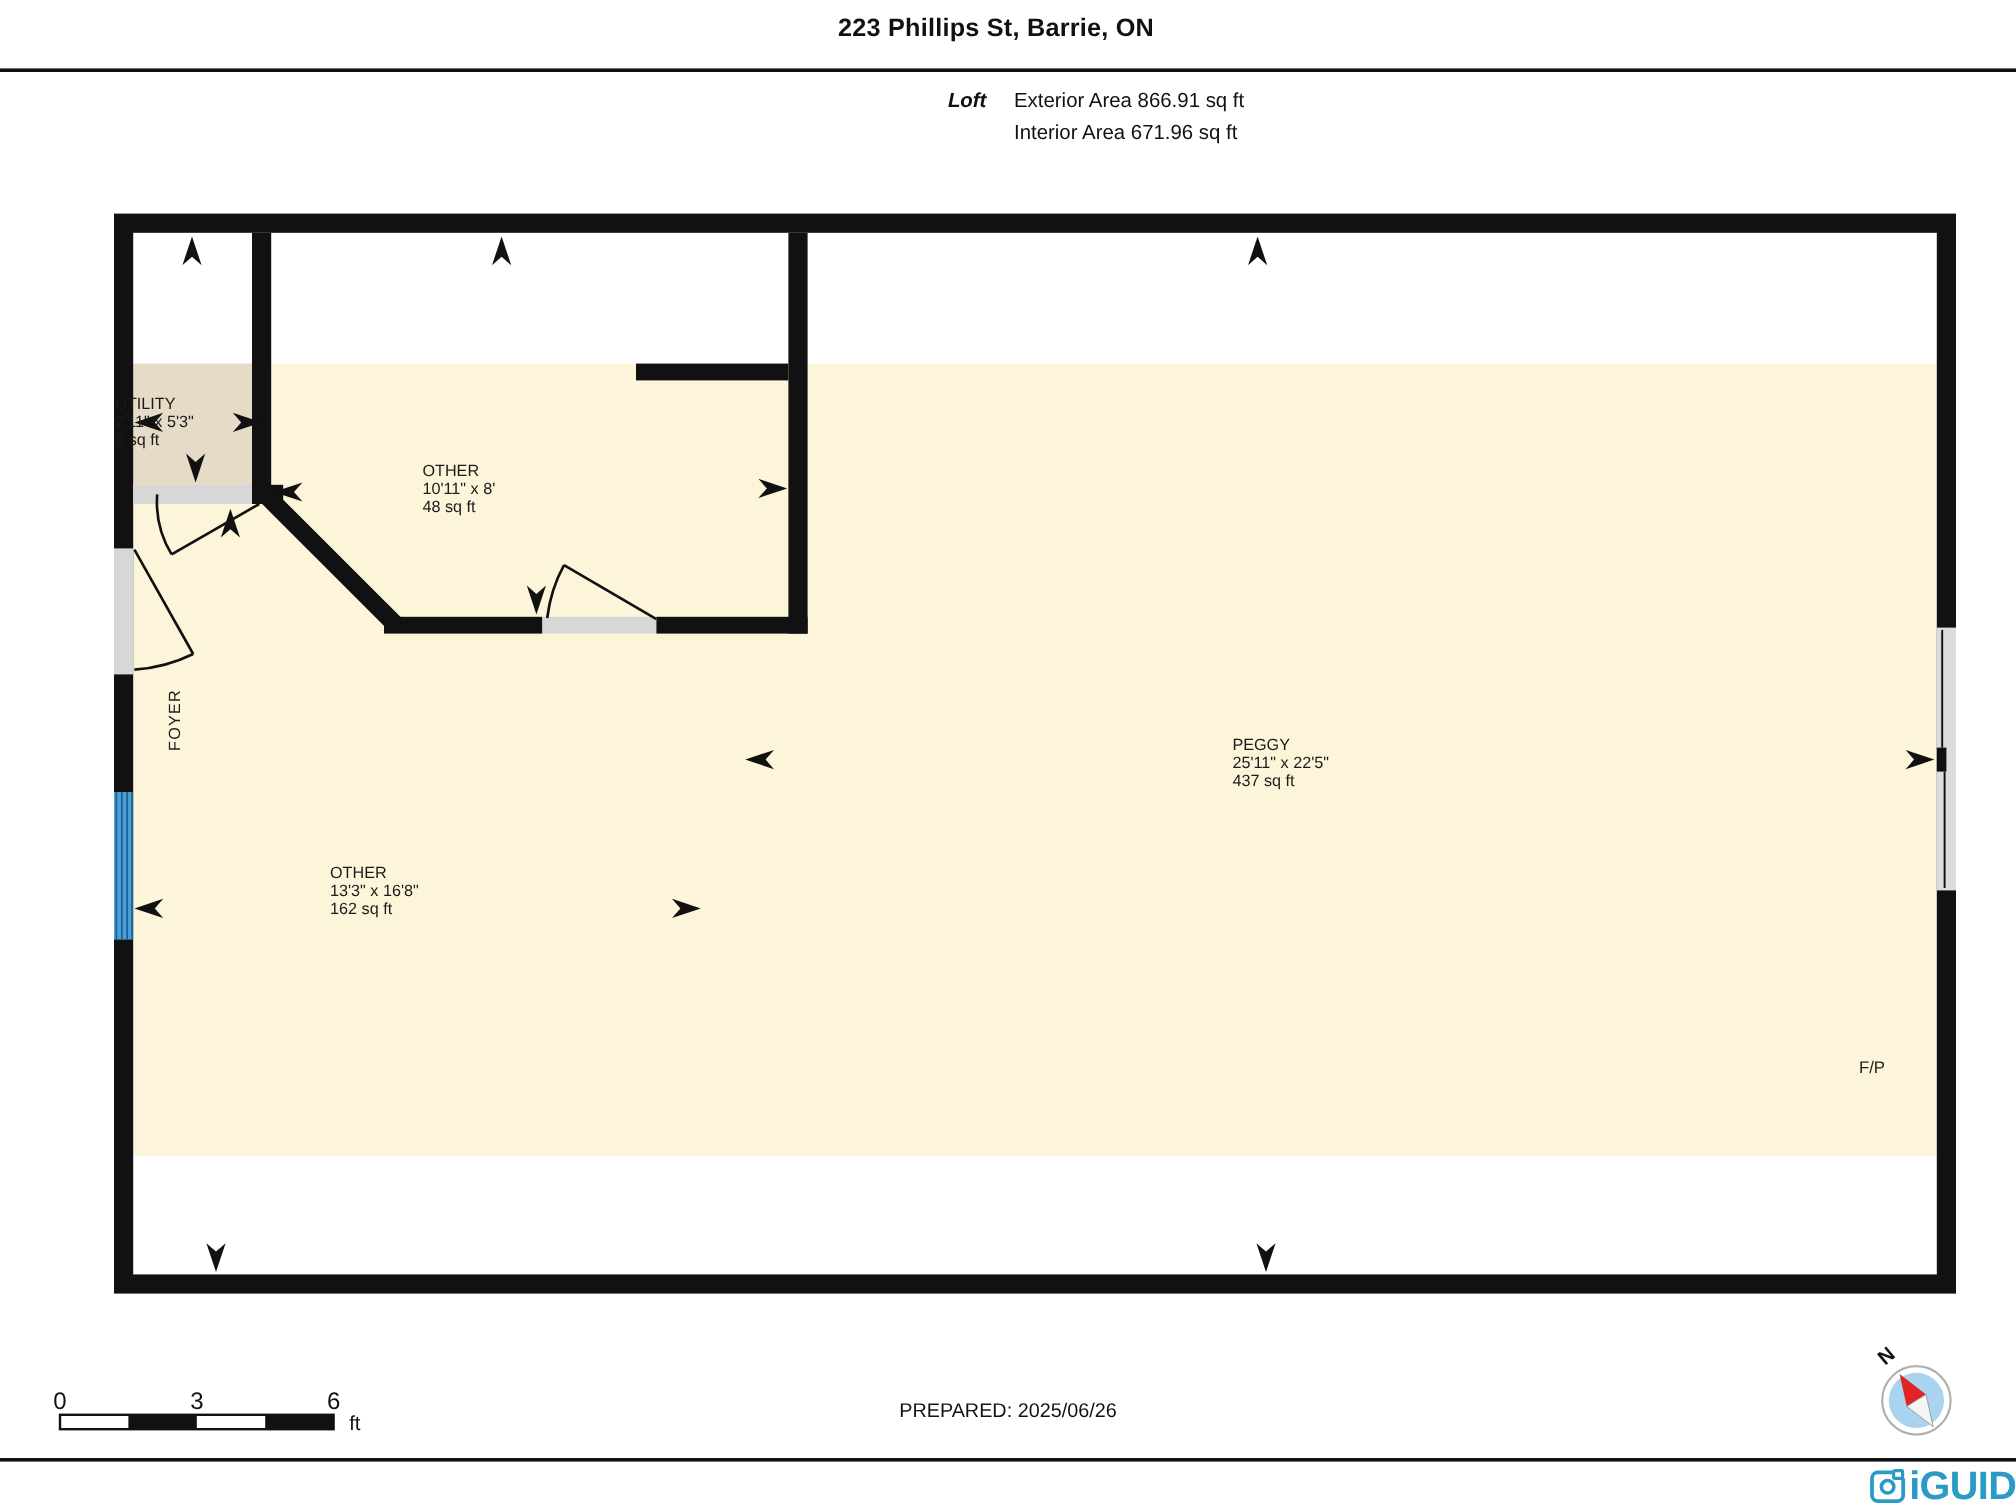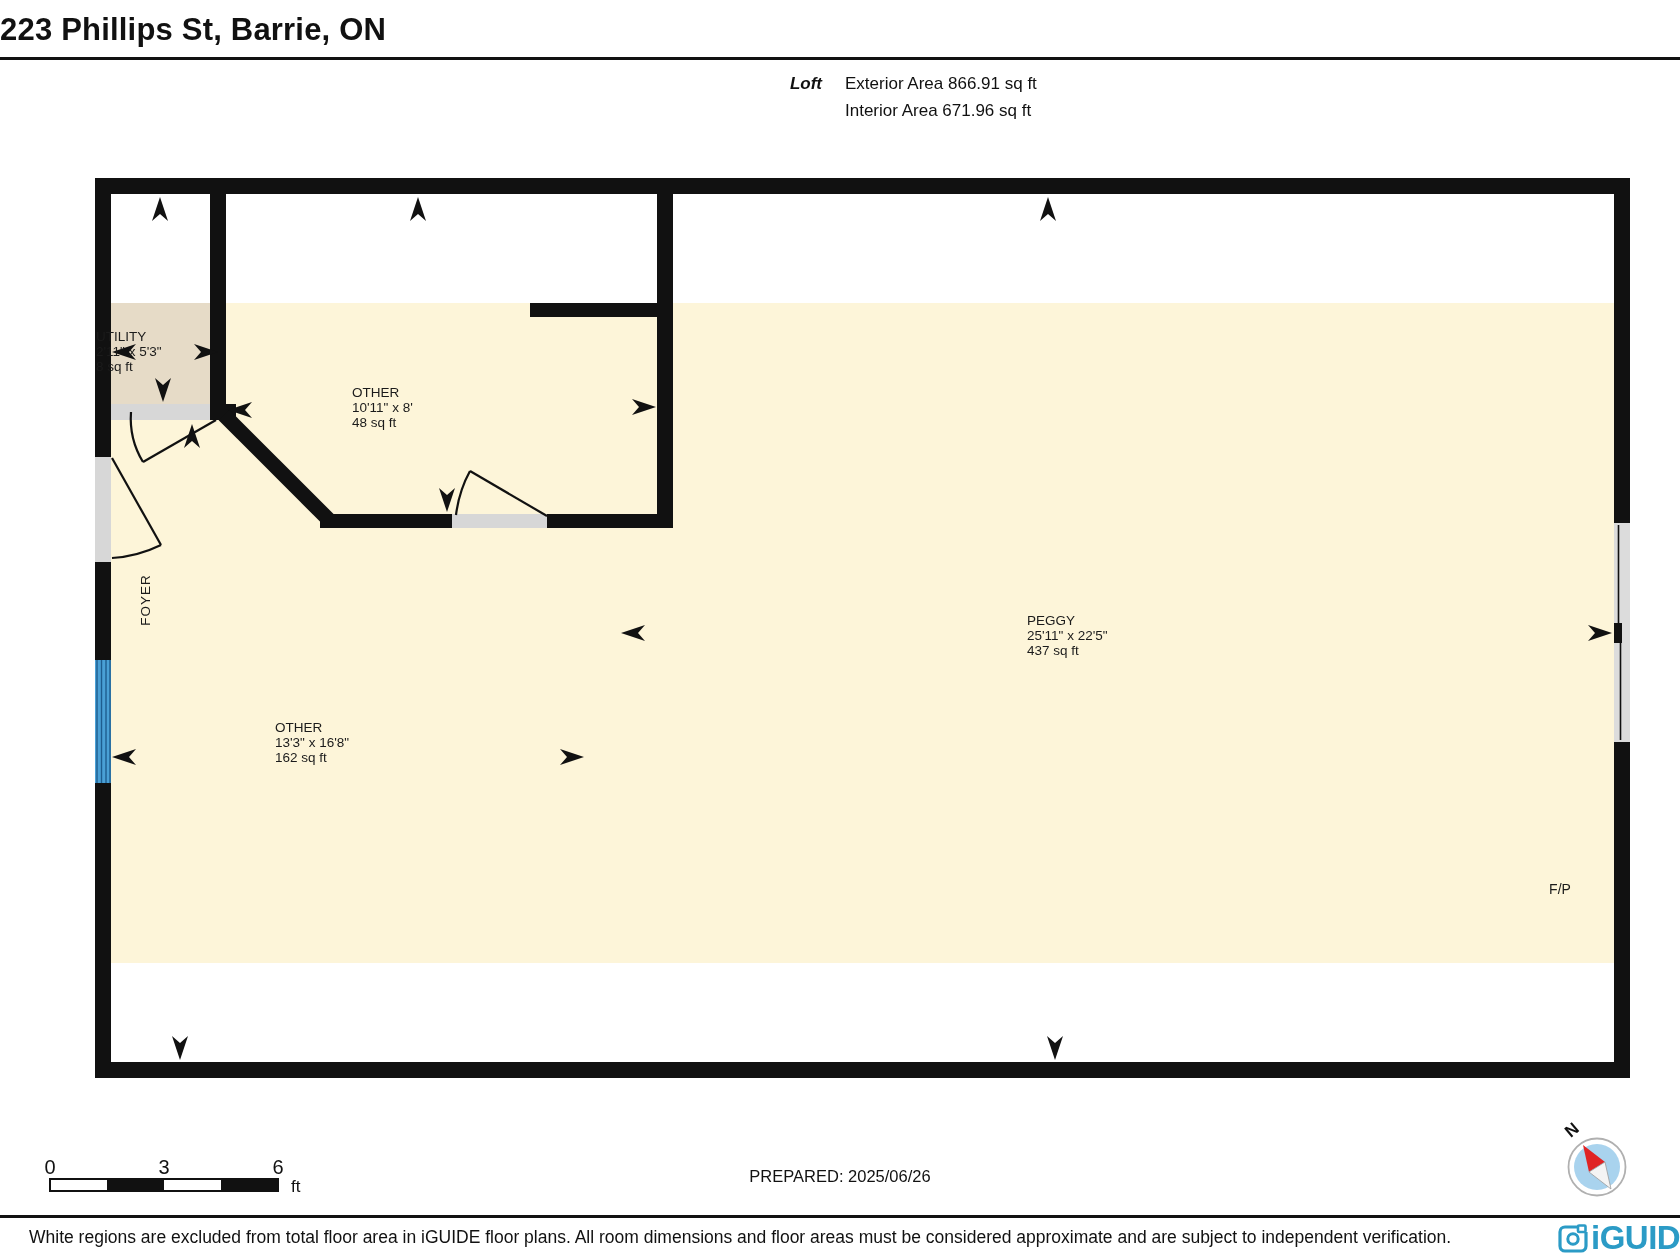--- a/index.html
+++ b/index.html
@@ -2,21 +2,21 @@
 <html><head>
 <meta charset="utf-8">
 <style>
   html,body{margin:0;padding:0;background:#fff;}
   .canvas{
     position:relative;width:1680px;height:1258px;background:#fff;overflow:hidden;
     font-family:"Liberation Sans","DejaVu Sans",sans-serif;color:#111;
   }
   .abs{position:absolute;}
   svg text{font-family:"Liberation Sans","DejaVu Sans",sans-serif;}
-  .page-title{top:12px;left:0;width:1660px;text-align:left;font-size:31px;font-weight:bold;letter-spacing:0.2px;}
+  .page-title{top:12px;left:0;width:1660px;text-align:center;font-size:21px;font-weight:bold;letter-spacing:0.2px;}
   .header-rule{top:57px;left:0;width:1680px;height:3px;background:#111;}
   .area-table{top:70px;left:622px;}
   .area-row{display:flex;height:27px;line-height:27px;font-size:17px;}
   .area-label{width:200px;text-align:right;font-weight:bold;font-style:italic;}
   .area-value{margin-left:23px;white-space:nowrap;}
   .room-label{font-size:13.5px;line-height:15px;color:#1b1b1b;white-space:nowrap;}
   .room-utility{top:329px;left:96px;width:130px;}
   .room-other1{top:385px;left:352px;width:160px;}
   .room-living{top:613px;left:1027px;width:180px;}
   .room-other2{top:720px;left:275px;width:160px;}
@@ -163,21 +163,20 @@
     <div>PEGGY</div>
     <div>25'11" x 22'5"</div>
     <div>437 sq ft</div>
   </div>
 
   <div class="abs room-fp">F/P</div>
 
   <div class="abs prepared">PREPARED: 2025/06/26</div>
 
   <div class="abs footer-rule"></div>
-  <div class="abs footer-text">White regions are excluded from total floor area in iGUIDE floor plans. All room dimensions and floor areas must be considered approximate and are subject to independent verification.</div>
 
   <div class="abs brand">
     <svg width="32" height="32" viewBox="0 0 32 32">
       <rect x="3" y="5" width="26" height="24" rx="5" fill="none" stroke="#2b9bc6" stroke-width="3.2"></rect>
       <rect x="20" y="0" width="12" height="10" fill="#ffffff"></rect>
       <rect x="21" y="3.5" width="7.5" height="6.5" rx="1" fill="none" stroke="#2b9bc6" stroke-width="2.6"></rect>
       <circle cx="16" cy="17" r="5.2" fill="none" stroke="#2b9bc6" stroke-width="3"></circle>
     </svg>
     <span class="brand-text">iGUIDE</span>
   </div>

